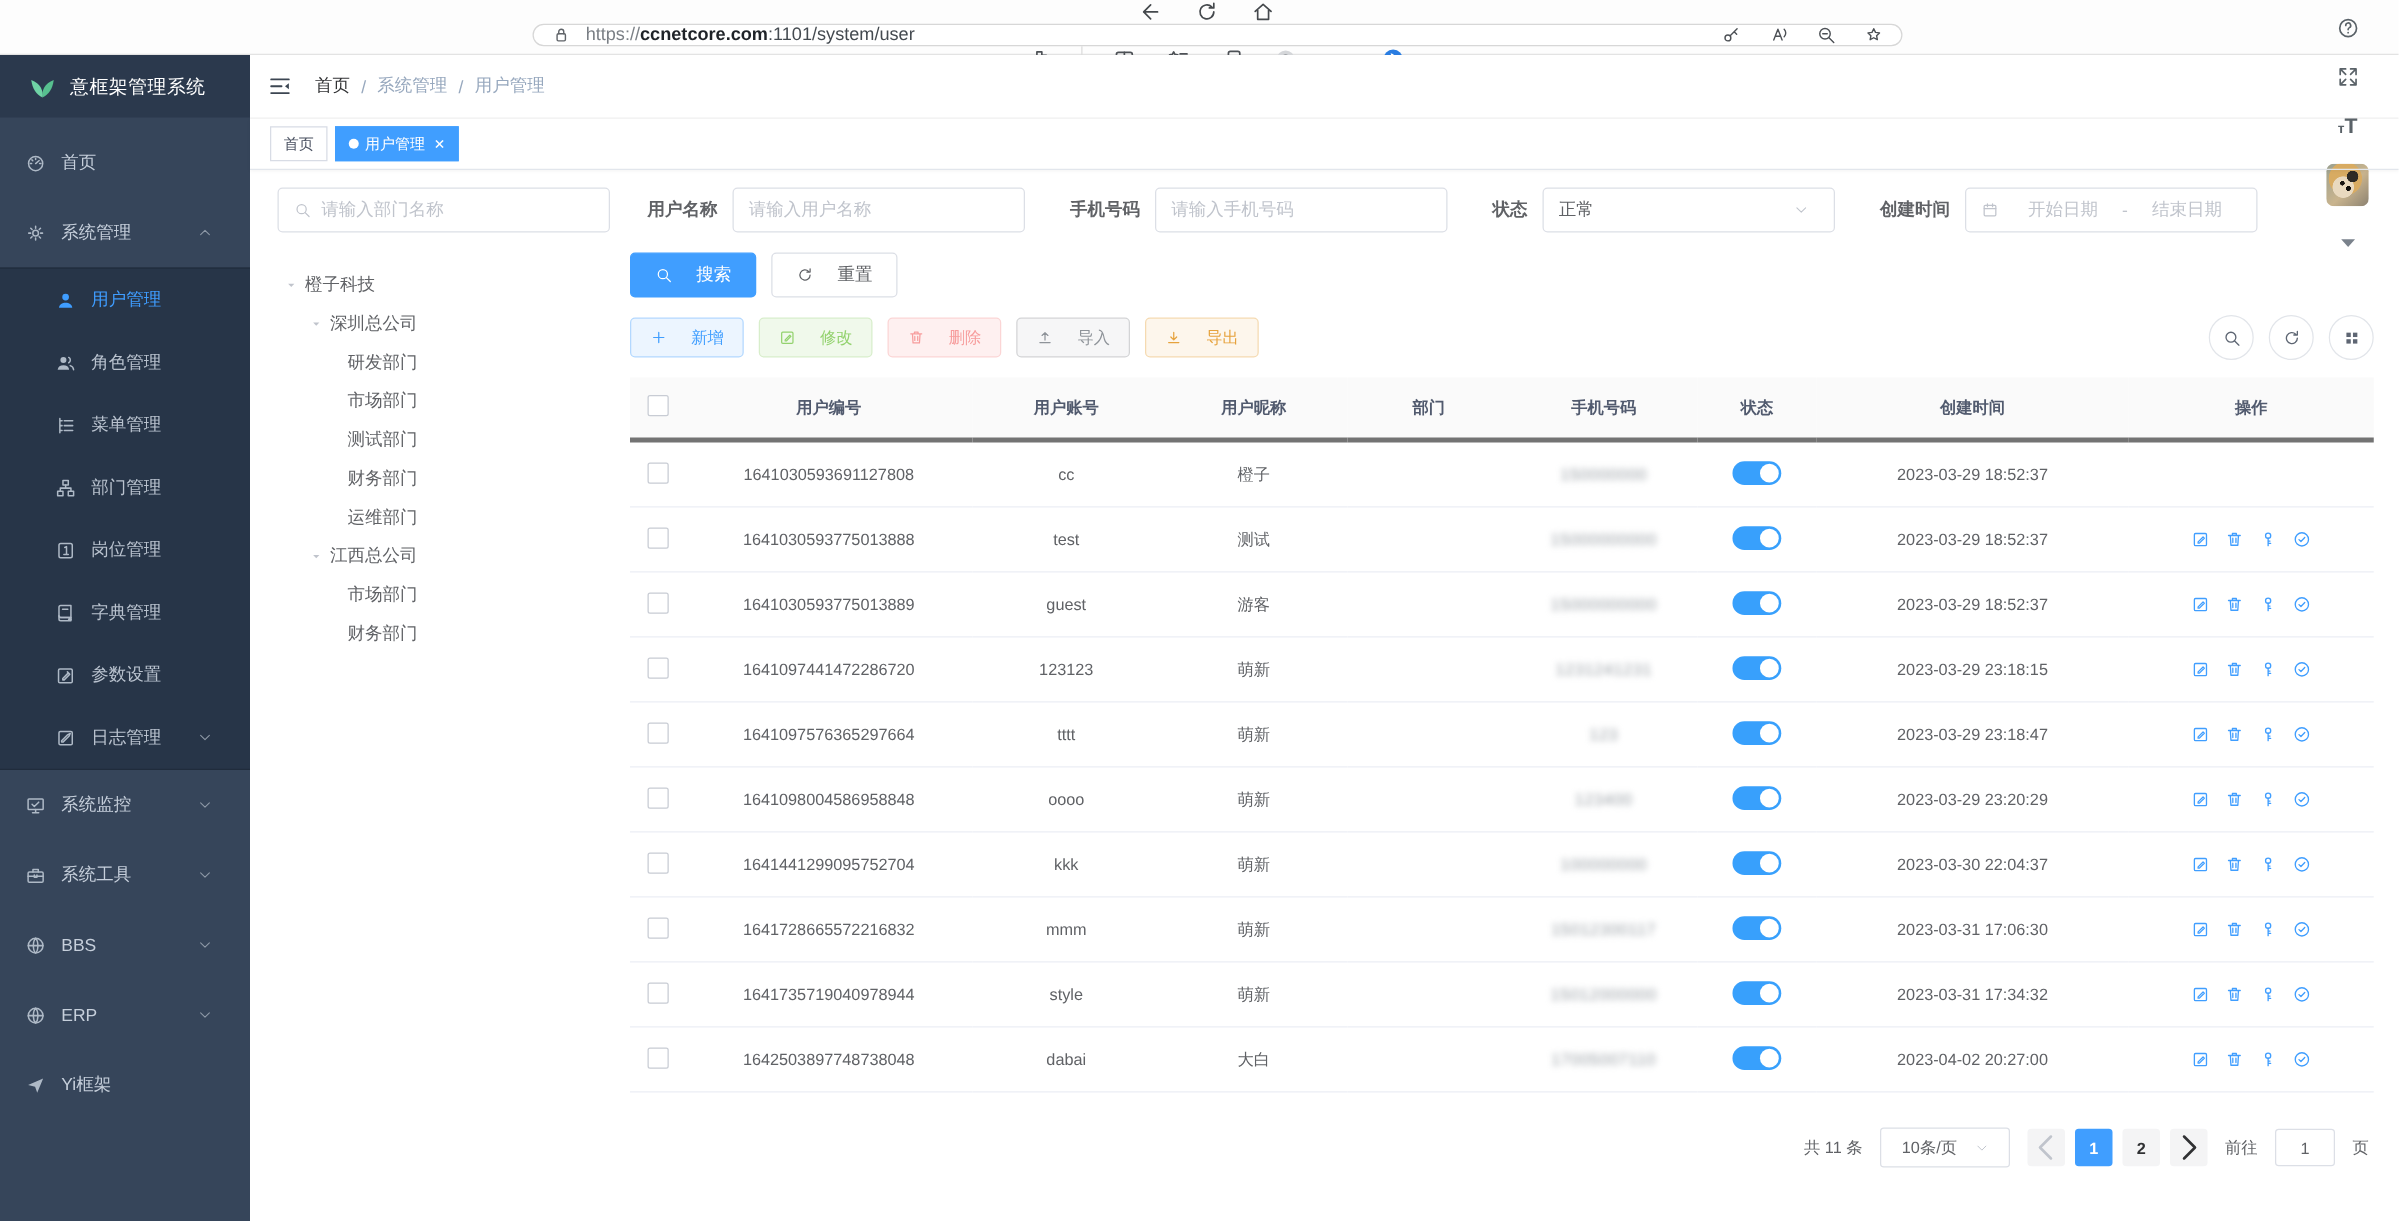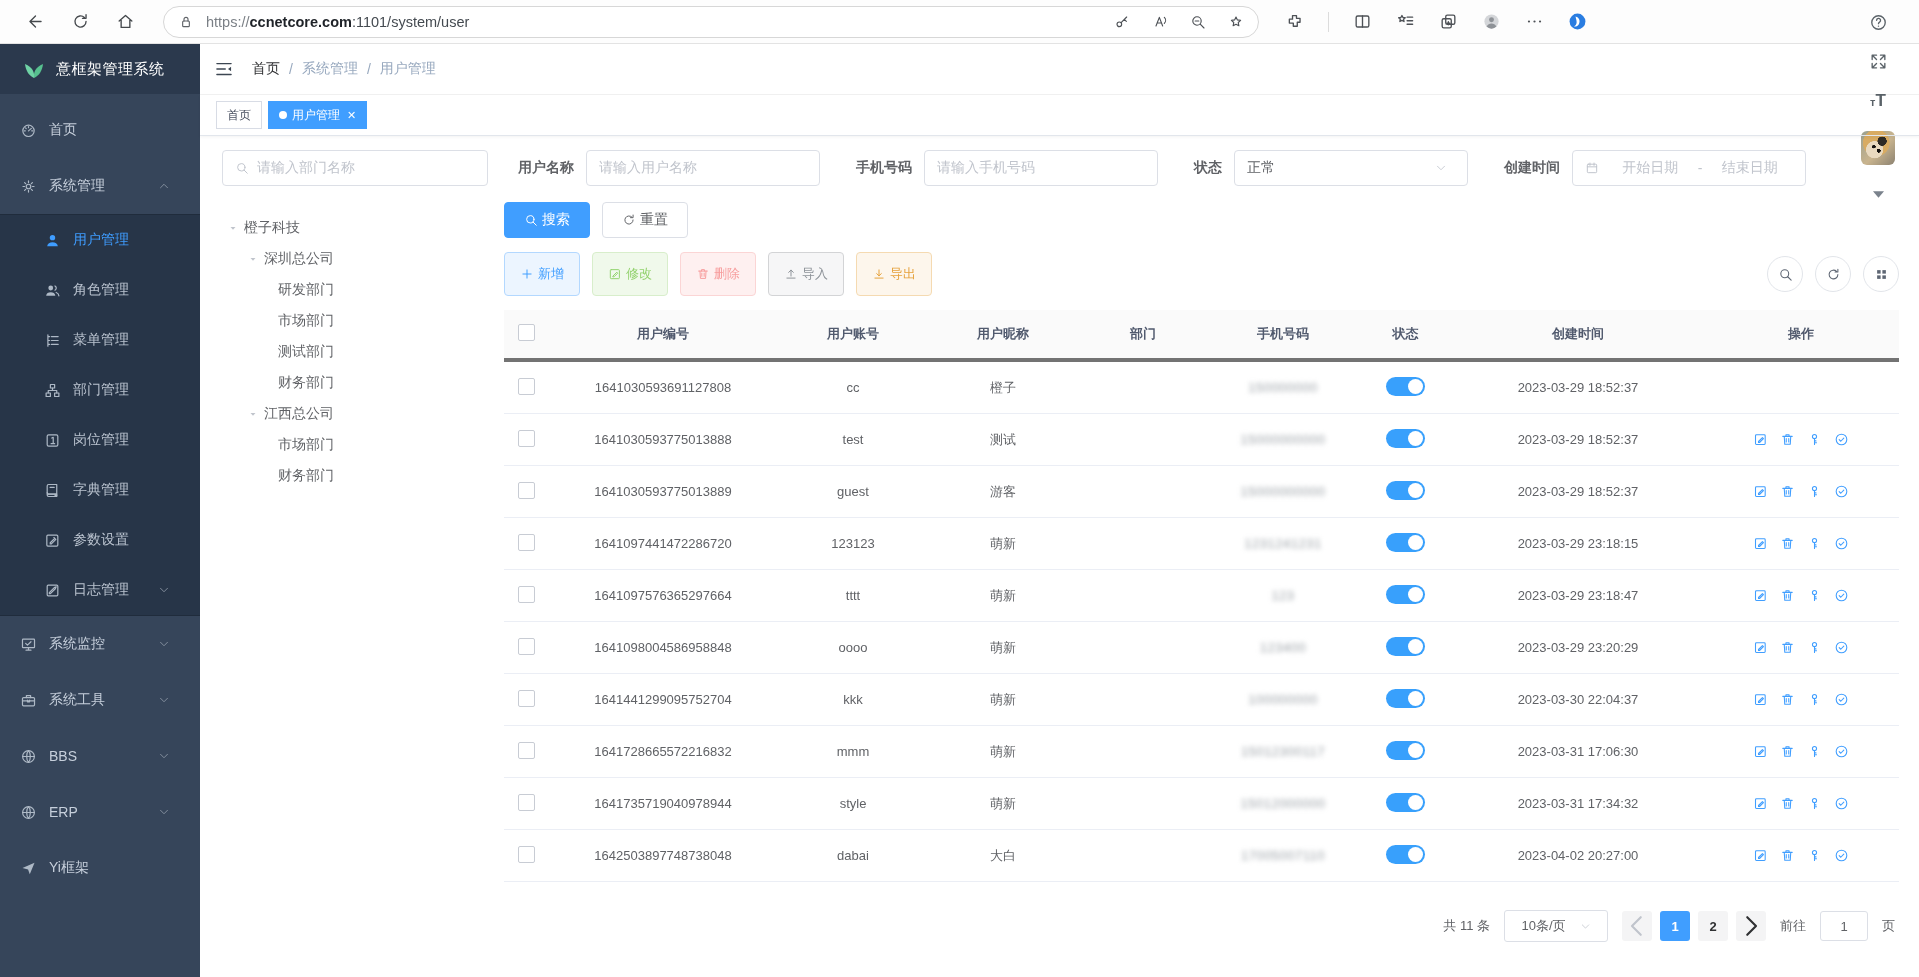--- a/index.html
+++ b/index.html
@@ -3,21 +3,21 @@
 <meta charset="utf-8">
 <style>
   html,body{margin:0;padding:0;width:1919px;height:977px;background:#fff;
     font-family:"Liberation Sans","DejaVu Sans",sans-serif;overflow:hidden;
     -webkit-font-smoothing:antialiased;}
   .ic{display:inline-block;vertical-align:middle}
   .ic svg{display:block}
 
   
   .browser-bar{height:44px;background:#fdfdfd;border-bottom:1px solid #e3e3e3;
-    display:flex;align-items:center;padding:0 14px;box-sizing:border-box;}
+    display:flex;align-items:center;padding:0 14px;box-sizing:border-box;flex-direction:column;}
   .bnav{display:flex;align-items:center;gap:26px;color:#45494d;margin-left:12px;}
   .bnav .ic svg{width:19px;height:19px}
   .urlbar{margin-left:28px;width:1096px;height:32px;border:1px solid #d7d7d7;border-radius:18px;
     background:#fff;display:flex;align-items:center;padding:0 14px;box-sizing:border-box;color:#5f6368;}
   .urlbar .ic svg{width:16px;height:16px}
   .urltext{font-size:14.5px;margin-left:12px;color:#7a7f85;flex:1;white-space:nowrap;overflow:hidden;}
   .urltext b{color:#1f2328;font-weight:700}
   .urltext .rest{color:#444a50}
   .url-right{display:flex;align-items:center;gap:22px;color:#4d5156;}
   .btool{display:flex;align-items:center;gap:24px;color:#4d5156;margin-left:26px;}
@@ -92,27 +92,27 @@
   .flabel.first{margin-left:14px;}
   .filter-row .input{width:234px;}
   .sel .ph{color:#606266;flex:1}
   .sel .chev{color:#c0c4cc;margin-left:auto}
   .sel .chev svg{width:12px;height:12px}
   .range{width:268px;}
   .range .ph{flex:1;text-align:center;}
   .range .sep{color:#c0c4cc;padding:0 4px;}
 
   .btn-row{margin-top:16px;display:flex;gap:12px;align-items:center;}
-  .btn{height:36px;border-radius:4px;border:1px solid transparent;display:inline-flex;align-items:center;gap:4px;
+  .btn{height:36px;border-radius:4px;border:1px solid transparent;display:inline-flex;align-items:center;gap:19px;
     padding:0 19px;font-size:14px;cursor:pointer;background:#fff;box-sizing:border-box;}
   .btn .ic svg{width:14px;height:14px}
   .btn-primary{background:#409eff;border-color:#409eff;color:#fff;}
   .btn-plain{border-color:#dcdfe6;color:#606266;}
   .action-row{margin-top:14px;display:flex;gap:12px;align-items:center;}
-  .btn.sm{height:44px;padding:0 15px;font-size:13px;}
+  .btn.sm{height:32px;padding:0 15px;font-size:13px;}
   .btn-add{background:#ecf5ff;border-color:#b3d8ff;color:#409eff;}
   .btn-edit{background:#f0f9eb;border-color:#d8eecb;color:#93d26e;}
   .btn-del{background:#fef0f0;border-color:#fbd5d5;color:#f79c9c;}
   .btn-imp{background:#f6f6f7;border-color:#d3d4d6;color:#8e9399;}
   .btn-exp{background:#fdf6ec;border-color:#f5dab1;color:#e6a23c;}
   .round-tools{margin-left:auto;display:flex;gap:12px;}
   .rbtn{width:34px;height:34px;border-radius:50%;border:1px solid #e2e5ea;display:flex;align-items:center;
     justify-content:center;color:#5e6673;cursor:pointer;background:#fff;}
   .rbtn svg{width:15px;height:15px}
 
@@ -525,20 +525,23 @@
               <span>研发部门</span>
             </div>
             <div class="tnode" style="padding-left: 56px;">
               <span>市场部门</span>
             </div>
             <div class="tnode" style="padding-left: 56px;">
               <span>测试部门</span>
             </div>
             <div class="tnode" style="padding-left: 56px;">
               <span>财务部门</span>
+            </div>
+            <div class="tnode" style="padding-left: 56px;">
+              <span>运维部门</span>
             </div>
             <div class="tnode" style="padding-left: 26px;">
               <span class="caret ic">
                 <svg viewBox="0 0 24 24" fill="none" stroke="currentColor" stroke-width="1.7" stroke-linecap="round" stroke-linejoin="round">
                   <path d="M6 9.5 12 16l6-6.5z" fill="currentColor" stroke="none"></path>
                 </svg>
               </span>
               <span>江西总公司</span>
             </div>
             <div class="tnode" style="padding-left: 56px;">

